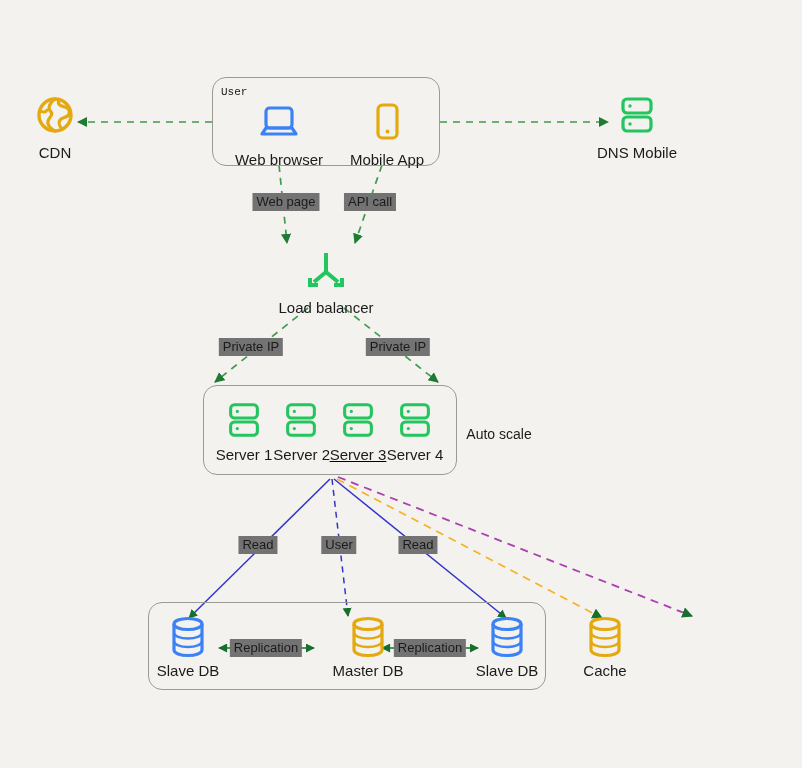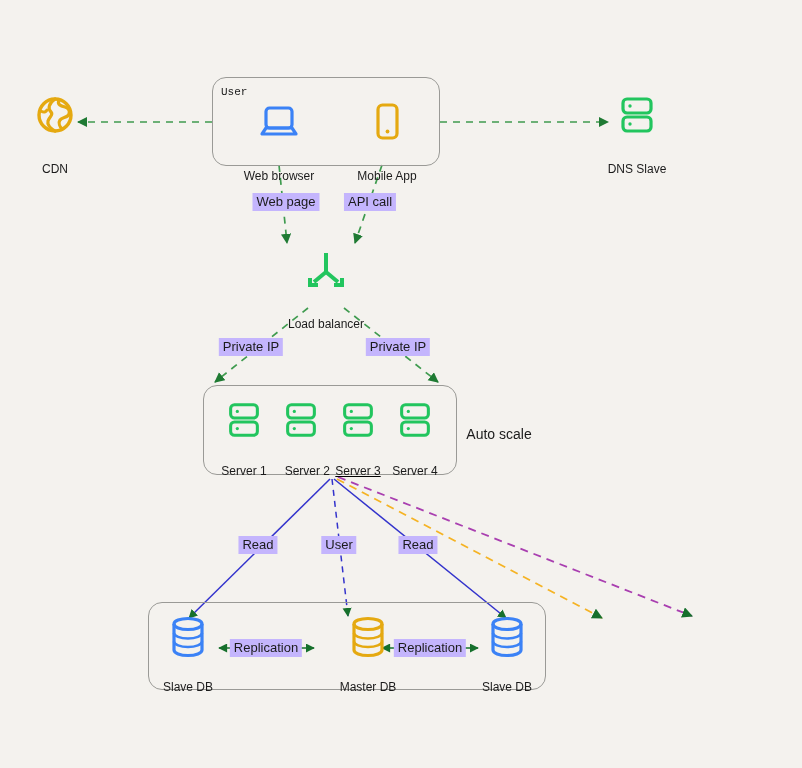--- a/index.html
+++ b/index.html
@@ -45,28 +45,28 @@
     width: 110px;
     margin-left: -55px;
   }
   .node .icon {
     height: 54px;
     display: flex;
     align-items: center;
     justify-content: center;
   }
   .node .caption {
-    font-size: 12px;
+    font-size: 15px;
     color: #1b1b1b;
     white-space: nowrap;
-    margin-top: 20px;
+    margin-top: 2px;
   }
   .edge-label {
     position: absolute;
-    background: #c4b5fd;
+    background: #737373;
     font-size: 13px;
     color: #1b1b1b;
     padding: 1px 4px;
     white-space: nowrap;
     transform: translate(-50%, -50%);
     line-height: 16px;
   }
   .plain-label {
     position: absolute;
     font-size: 14px;
@@ -161,21 +161,21 @@
 
   <div class="node" style="left:637px; top:88px;">
     <div class="icon">
       <svg width="44" height="44" viewBox="0 0 44 44">
         <rect x="8" y="6" width="28" height="14" rx="4" fill="none" stroke="#22c55e" stroke-width="3.2"></rect>
         <circle cx="15" cy="13" r="1.7" fill="#22c55e"></circle>
         <rect x="8" y="24" width="28" height="14" rx="4" fill="none" stroke="#22c55e" stroke-width="3.2"></rect>
         <circle cx="15" cy="31" r="1.7" fill="#22c55e"></circle>
       </svg>
     </div>
-    <div class="caption">DNS Slave</div>
+    <div class="caption">DNS Mobile</div>
   </div>
 
   <div class="node" style="left:326px; top:243px;">
     <div class="icon">
       <svg width="48" height="44" viewBox="0 0 48 44">
         <path d="M24 5 L24 24" fill="none" stroke="#22c55e" stroke-width="4" stroke-linecap="butt"></path>
         <path d="M24 24 L12 34" fill="none" stroke="#22c55e" stroke-width="4"></path>
         <path d="M24 24 L36 34" fill="none" stroke="#22c55e" stroke-width="4"></path>
         <path d="M8 30 L8 37 L16 37" fill="none" stroke="#22c55e" stroke-width="4" stroke-linejoin="miter"></path>
         <path d="M40 30 L40 37 L32 37" fill="none" stroke="#22c55e" stroke-width="4" stroke-linejoin="miter"></path>
@@ -269,20 +269,33 @@
         <path d="M7 10 L7 36" fill="none" stroke="#3b82f6" stroke-width="3.2"></path>
         <path d="M35 10 L35 36" fill="none" stroke="#3b82f6" stroke-width="3.2"></path>
         <path d="M7 36 A14 5.5 0 0 0 35 36" fill="none" stroke="#3b82f6" stroke-width="3.2"></path>
         <path d="M7 19 A14 5.5 0 0 0 35 19" fill="none" stroke="#3b82f6" stroke-width="2.6"></path>
         <path d="M7 27.5 A14 5.5 0 0 0 35 27.5" fill="none" stroke="#3b82f6" stroke-width="2.6"></path>
       </svg>
     </div>
     <div class="caption">Slave DB</div>
   </div>
 
+  <div class="node" style="left:605px; top:614px;">
+    <div class="icon" style="height:46px;">
+      <svg width="42" height="46" viewBox="0 0 42 46">
+        <ellipse cx="21" cy="10" rx="14" ry="5.5" fill="none" stroke="#e5a910" stroke-width="3.2"></ellipse>
+        <path d="M7 10 L7 36" fill="none" stroke="#e5a910" stroke-width="3.2"></path>
+        <path d="M35 10 L35 36" fill="none" stroke="#e5a910" stroke-width="3.2"></path>
+        <path d="M7 36 A14 5.5 0 0 0 35 36" fill="none" stroke="#e5a910" stroke-width="3.2"></path>
+        <path d="M7 19 A14 5.5 0 0 0 35 19" fill="none" stroke="#e5a910" stroke-width="2.6"></path>
+        <path d="M7 27.5 A14 5.5 0 0 0 35 27.5" fill="none" stroke="#e5a910" stroke-width="2.6"></path>
+      </svg>
+    </div>
+    <div class="caption">Cache</div>
+  </div>
 
 
   <div class="edge-label" style="left:286px; top:202px;">Web page</div>
   <div class="edge-label" style="left:370px; top:202px;">API call</div>
   <div class="edge-label" style="left:251px; top:347px;">Private IP</div>
   <div class="edge-label" style="left:398px; top:347px;">Private IP</div>
   <div class="edge-label" style="left:258px; top:545px;">Read</div>
   <div class="edge-label" style="left:339px; top:545px;">User</div>
   <div class="edge-label" style="left:418px; top:545px;">Read</div>
   <div class="edge-label" style="left:266px; top:648px;">Replication</div>

